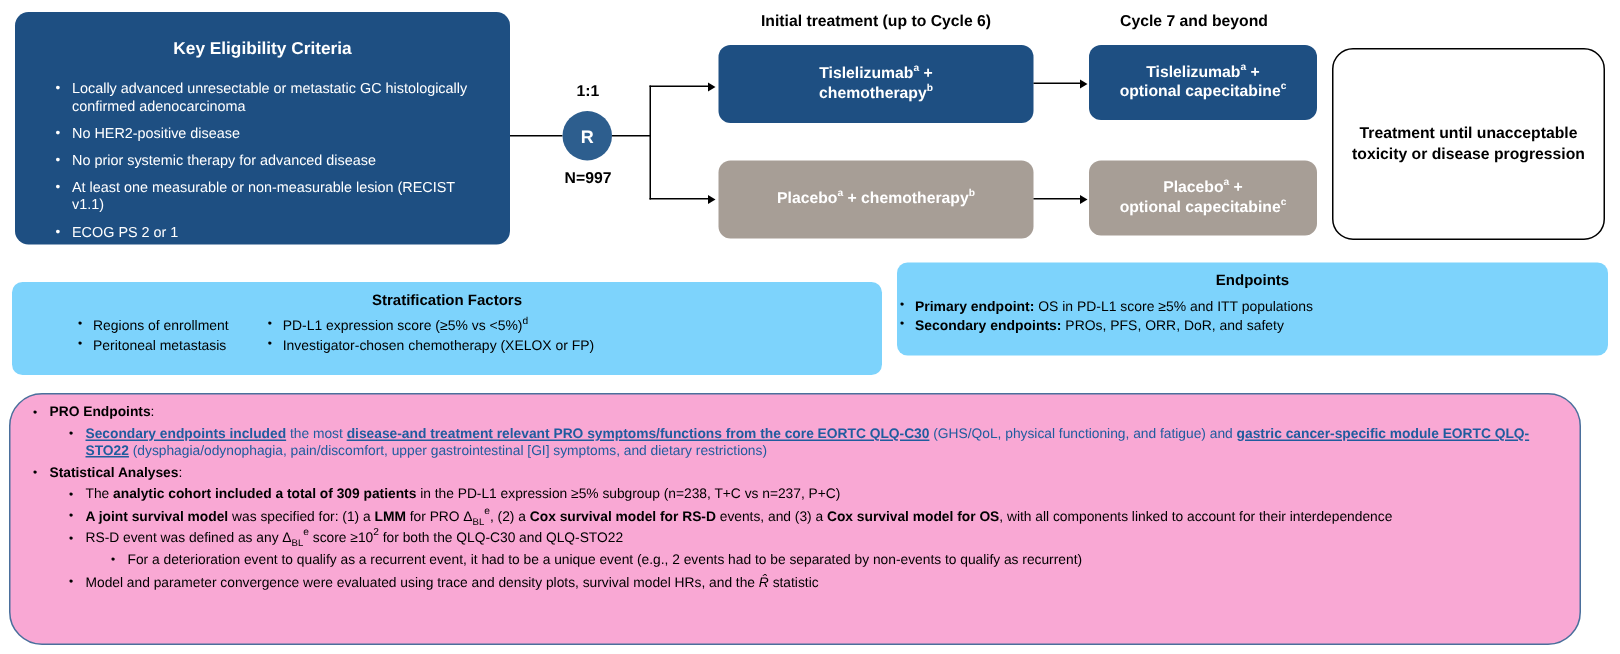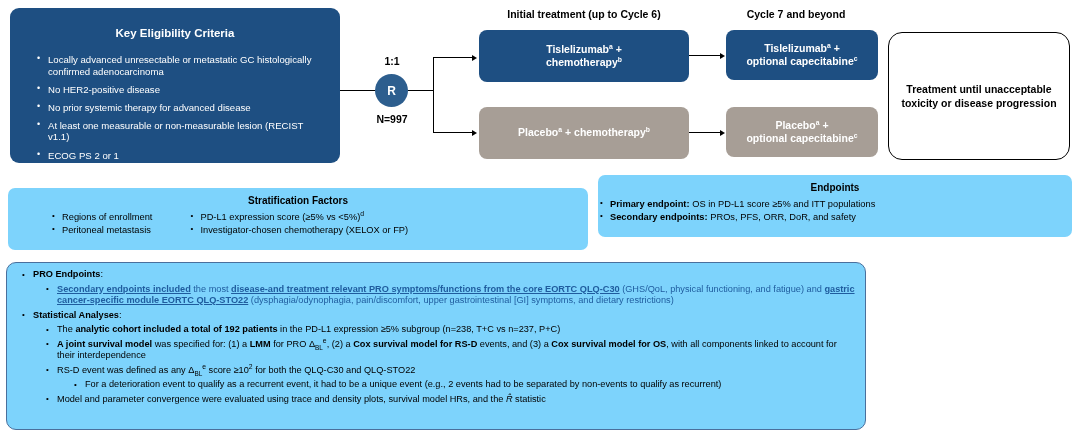--- a/index.html
+++ b/index.html
@@ -83,29 +83,29 @@
     position:absolute;background:#7dd3fc;border-radius:7px;box-sizing:border-box;
   }
   .band-title{
     font-size:10px;font-weight:bold;text-align:center;margin:7px 0 5px;
   }
   .band ul{list-style:none;margin:0;padding:0;}
   .band li{
     position:relative;font-size:9.3px;line-height:12.6px;padding-left:12px;
   }
   .band li:before{content:"\2022";position:absolute;left:2px;top:-1px;font-size:8px;}
-  .strat-cols{display:flex;padding:0 0 0 42px;gap:36px;}
+  .strat-cols{display:flex;padding:0 0 0 42px;gap:24px;}
   .ep-list{padding-left:66px;}
   .ep-list b{font-weight:bold;}
 
   
   .panel{
-    position:absolute;left:6px;top:262px;width:860px;height:168px;
-    border:1.2px solid #4a6f9c;border-radius:10px;box-sizing:border-box;
-    padding:6px 8px 0 8px;background:#7dd3fc;
+    position:absolute;left:6px;top:262px;width:1048px;height:168px;
+    border:1.2px solid #4a6f9c;border-radius:22px;box-sizing:border-box;
+    padding:6px 8px 0 8px;background:#f9a8d4;
   }
   .row{position:relative;font-size:9.2px;line-height:11.4px;margin-bottom:3.2px;}
   .lvl1{padding-left:18px;}
   .lvl2{padding-left:42px;}
   .lvl3{padding-left:70px;}
   .row:before{
     content:"\2022";position:absolute;font-size:8px;top:-0.5px;
   }
   .lvl1:before{left:7px;}
   .lvl2:before{left:31px;}
@@ -212,21 +212,21 @@
 
     <div class="row lvl2">
       <span class="bluetxt">Secondary endpoints included</span><span class="bluenorm"> the most </span><span class="bluetxt">disease-and treatment relevant PRO symptoms/functions from the core EORTC QLQ-C30</span><span class="bluenorm"> (GHS/QoL, physical functioning, and fatigue) and </span><span class="bluetxt">gastric cancer-specific module EORTC QLQ-STO22</span><span class="bluenorm"> (dysphagia/odynophagia, pain/discomfort, upper gastrointestinal [GI] symptoms, and dietary restrictions)</span>
     </div>
 
     <div class="row lvl1">
       <b>Statistical Analyses</b><span>:</span>
     </div>
 
     <div class="row lvl2">
-      <span>The </span><b>analytic cohort included a total of 192 patients</b><span> in the PD-L1 expression ≥5% subgroup (n=238, T+C vs n=237, P+C)</span>
+      <span>The </span><b>analytic cohort included a total of 309 patients</b><span> in the PD-L1 expression ≥5% subgroup (n=238, T+C vs n=237, P+C)</span>
     </div>
 
     <div class="row lvl2">
       <b>A joint survival model</b><span> was specified for: (1) a </span><b>LMM</b><span> for PRO Δ</span><sub>BL</sub><sup>e</sup><span>, (2) a </span><b>Cox survival model for RS-D</b><span> events, and (3) a </span><b>Cox survival model for OS</b><span>, with all components linked to account for their interdependence</span>
     </div>
 
     <div class="row lvl2">
       <span>RS-D event was defined as any Δ</span><sub>BL</sub><sup>e</sup><span> score ≥10</span><sup>2</sup><span> for both the QLQ-C30 and QLQ-STO22</span>
     </div>
 

